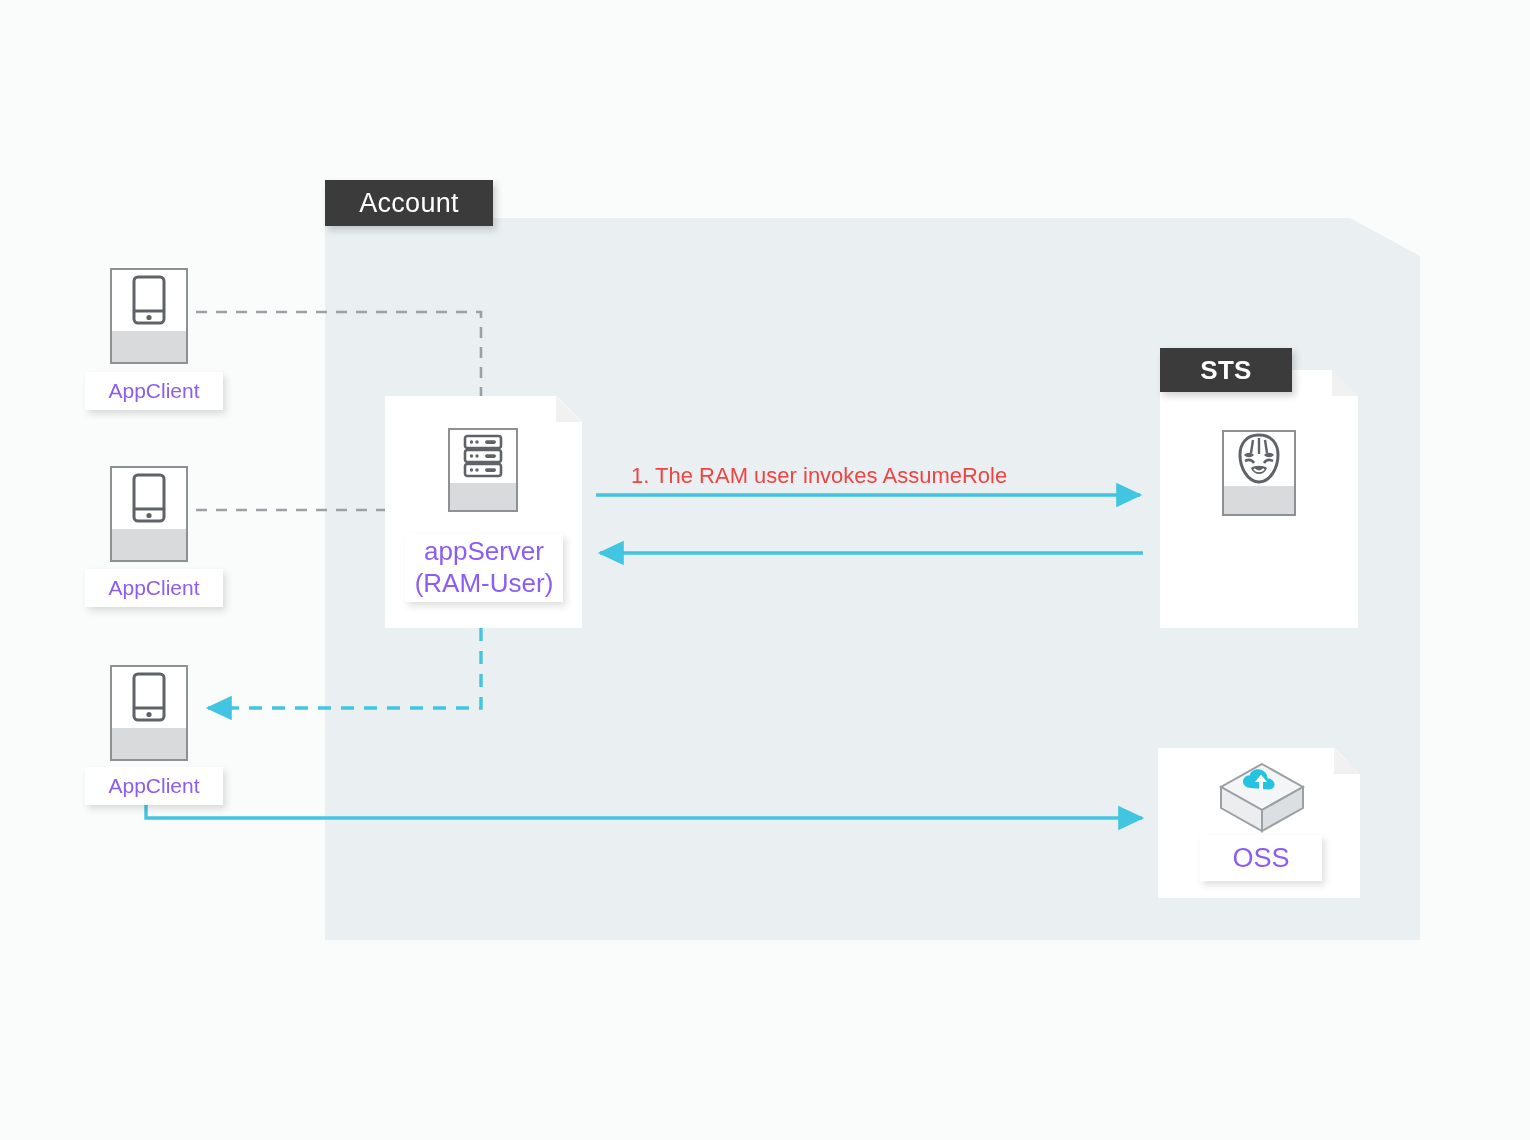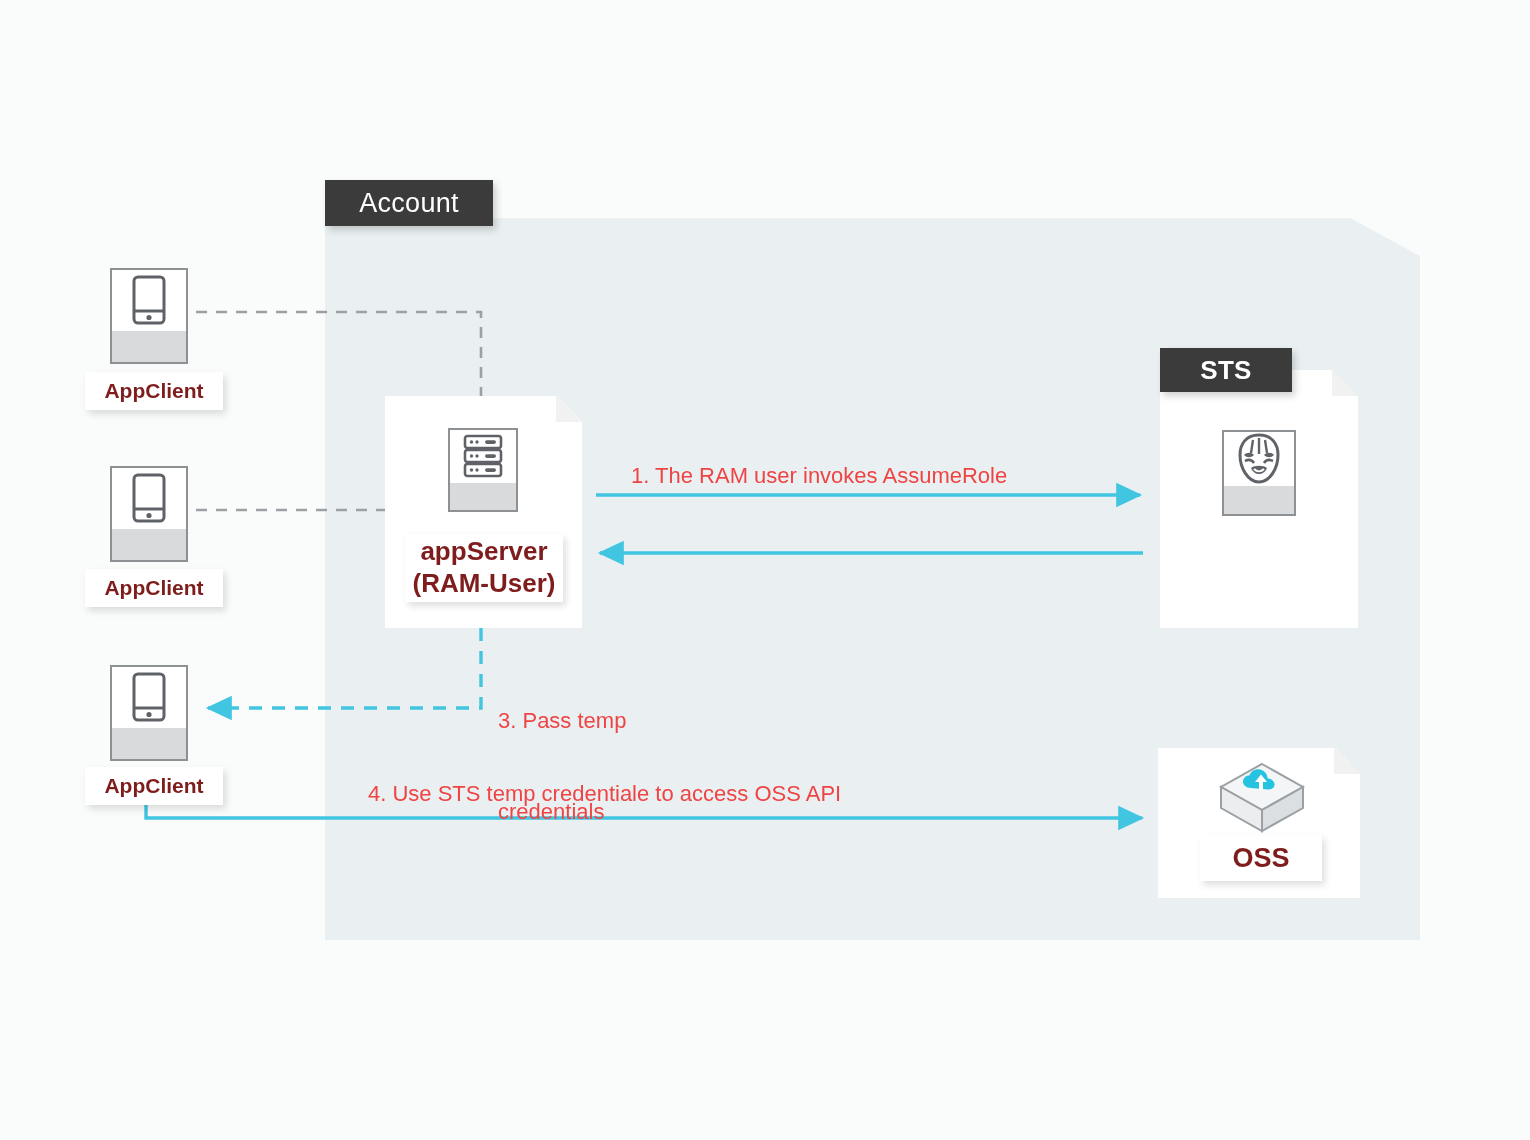--- a/index.html
+++ b/index.html
@@ -85,25 +85,24 @@
 
   
   .plate {
     position: absolute;
     background: #ffffff;
     box-shadow: 3px 4px 7px rgba(0,0,0,0.13);
     display: flex;
     align-items: center;
     justify-content: center;
     flex-direction: column;
-    color: #7f1d1d;
+    color: #8b5cf6;
     line-height: 1.22;
     white-space: pre;
     text-align: center;
-    font-weight: bold;
   }
 
   
   .appclient-tile { width: 78px; height: 96px; }
   .appclient-plate { width: 138px; height: 38px; font-size: 21px; }
 
   
   .step-label {
     position: absolute;
     color: #ef4444;
@@ -261,20 +260,15 @@
       <path d="M43 30 L43 22 L39 22 L45 14.5 L51 22 L47 22 L47 30 Z" fill="#ffffff"></path>
     </svg>
   </div>
   <div class="plate" style="left:1200px; top:835px; width:122px; height:46px; font-size:27px;">
     <span>OSS</span>
   </div>
 
   <div class="step-label" style="left:631px; top:461px;">1. The RAM user invokes AssumeRole</div>
 
 
-  <div class="step-label" style="left:498px; top:645px;">
-    <div>3. Pass temp</div>
-    <div>credentials</div>
-  </div>
-
-  <div class="step-label" style="left:368px; top:779px;">4. Use STS temp credentiale to access OSS API</div>
+
 
 </div>
 
 </body></html>

